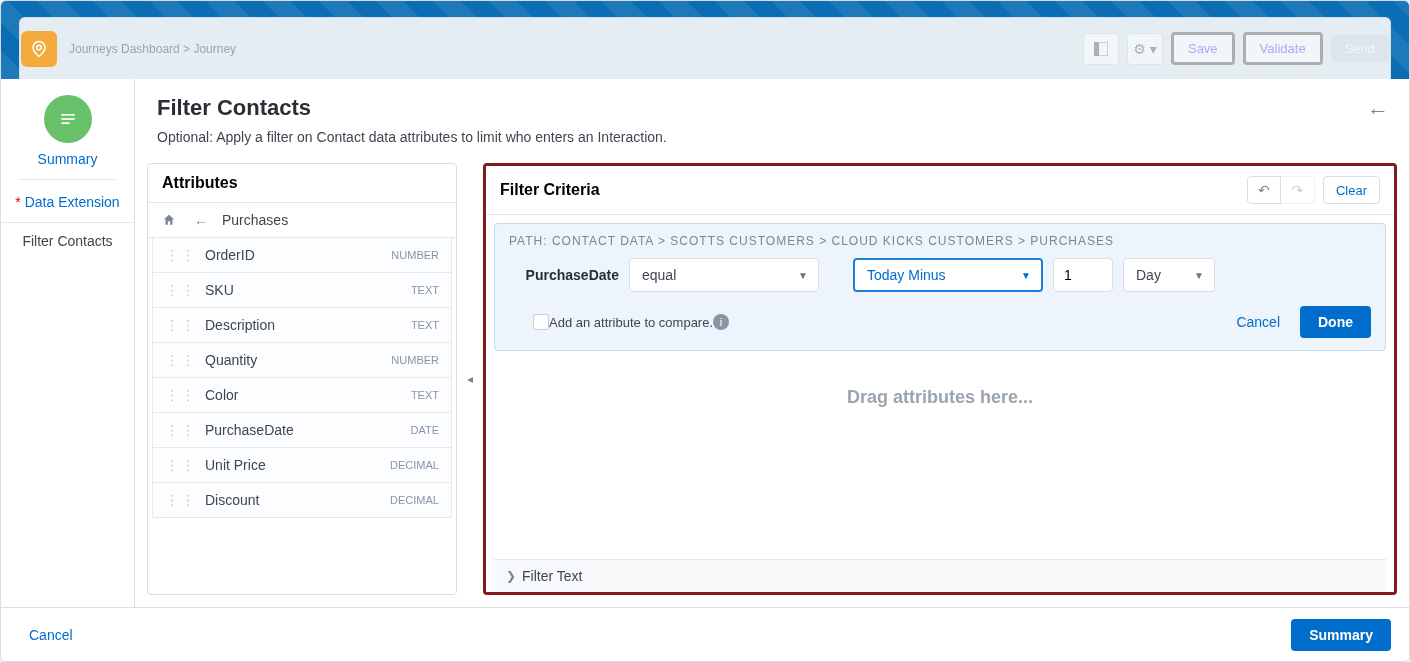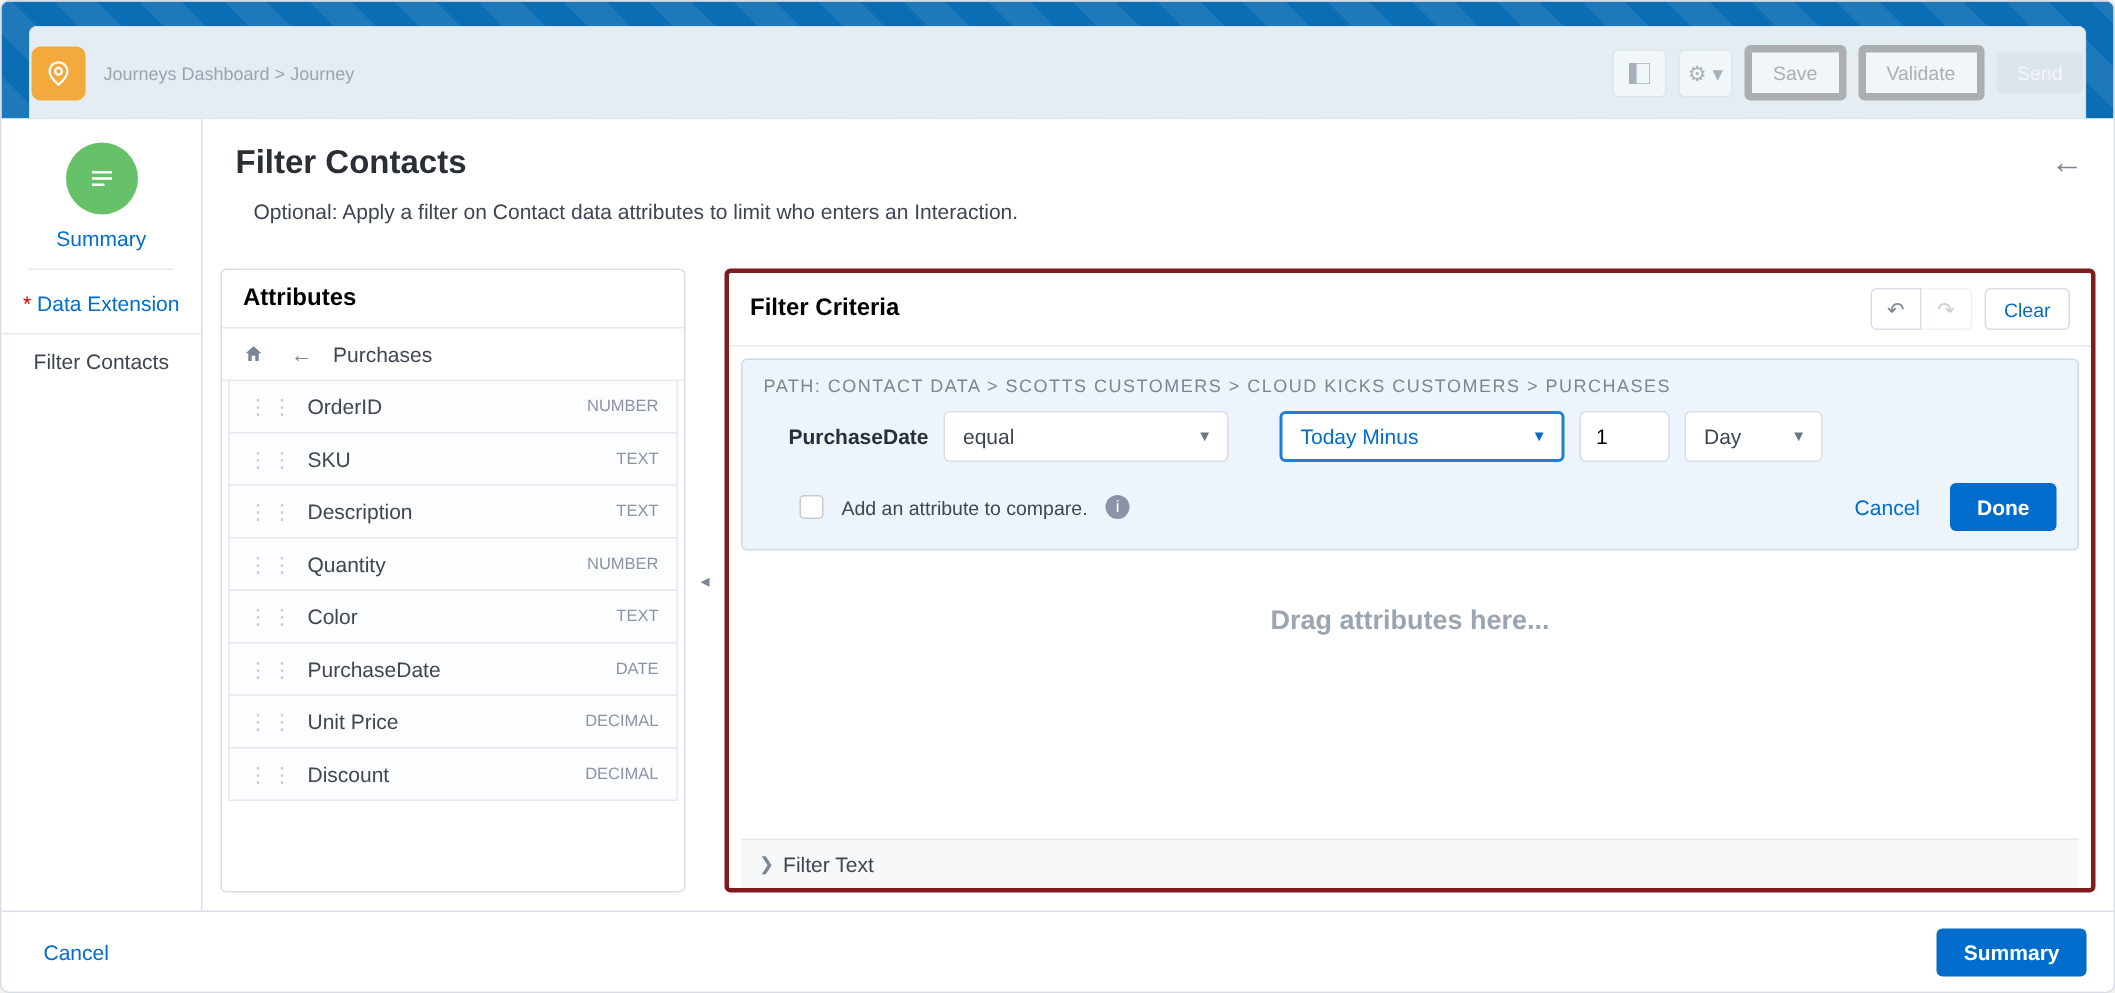--- a/index.html
+++ b/index.html
@@ -15,39 +15,39 @@
   
   .header { position:relative; height:78px; display:flex; align-items:center; padding:0 18px; z-index:1; }
   .header-inner { flex:1; background:rgba(240,243,246,0.95); height:62px; margin-top:16px; border-radius:6px 6px 0 0; display:flex; align-items:center; padding:0 1px; border:1px solid #d8dde6; border-bottom:none; }
   .logo { width:36px; height:36px; background:#f3a93c; border-radius:6px; display:flex; align-items:center; justify-content:center; color:#fff; }
   .titles { margin-left:12px; }
   .breadcrumb { font-size:12px; color:#9aa5b1; }
   .journey-title { font-size:20px; color:#8a94a6; font-weight:600; display:flex; align-items:center; }
   .edit-icon { margin-left:14px; color:#a4aeb8; font-size:14px; }
   .header-actions { margin-left:auto; display:flex; align-items:center; gap:8px; opacity:0.5; }
   .icon-btn { width:36px; height:32px; border:1px solid #d8dde6; background:#fff; border-radius:4px; display:flex; align-items:center; justify-content:center; color:#6a7685; font-size:14px; }
-  .text-btn { padding:6px 14px; border:5px solid #737373; background:#fff; border-radius:4px; color:#737373; font-size:13px; }
+  .text-btn { padding:6px 14px; border:3px solid #737373; background:#fff; border-radius:4px; color:#8b5cf6; font-size:13px; }
   .send-btn { background:#d8dde6; color:#fff; border:none; }
 
   
   .body { position:absolute; top:78px; left:0; right:0; bottom:0; display:flex; background:#fff; }
 
   
   .left-nav { width:134px; border-right:1px solid #d8dde6; padding-top:10px; text-align:center; }
   .nav-icon-circle { width:48px; height:48px; border-radius:50%; background:#66c168; margin:6px auto 8px; display:flex; align-items:center; justify-content:center; color:#fff; }
   .nav-link { font-size:14px; color:#006dcc; margin:0 10px 12px; display:block; }
   .nav-divider { height:1px; background:#e5e9ee; margin:6px 18px 14px; }
   .nav-link.required::before { content:"* "; color:#cc0000; }
   .nav-filter { font-size:14px; color:#3e4651; padding:10px 6px; border-top:1px solid #e5e9ee; }
 
   
   .main { flex:1; display:flex; flex-direction:column; }
   .main-header { padding:16px 22px 8px; position:relative;}
   .main-title { font-size:22px; font-weight:600; color:#2a2f36; margin:0 0 8px; }
-  .main-sub { font-size:14px; color:#3e4651; margin:12px; }
+  .main-sub { font-size:14px; color:#3e4651; margin:0; }
   .back-arrow { position:absolute; top:16px; right:20px; font-size:22px; color:#7a8694; }
 
   .panels { flex:1; display:flex; padding:10px 12px 12px 12px; gap:8px; min-height:0;}
 
   
   .attr-panel { width:310px; border:1px solid #d8dde6; border-radius:4px; display:flex; flex-direction:column; }
   .panel-head { font-size:16px; font-weight:600; padding:10px 14px; border-bottom:1px solid #e5e9ee; }
   .search-wrap { padding:6px 8px; border-bottom:1px solid #e5e9ee; position:relative;}
   .search-input { width:100%; height:32px; border:1px solid #d8dde6; border-radius:4px; padding:0 30px 0 10px; font-size:14px; color:#3e4651;}
   .search-icon { position:absolute; right:18px; top:14px; color:#7a8694; }
@@ -78,21 +78,21 @@
   .path { font-size:12px; letter-spacing:1px; color:#7a8694; margin-bottom:10px;}
   .rule-row { display:flex; align-items:center; gap:10px;}
   .rule-label { font-weight:600; font-size:14px; color:#2a2f36; width:110px; text-align:right;}
   .sel { height:34px; border:1px solid #d8dde6; background:#fff; border-radius:4px; padding:0 28px 0 12px; font-size:14px; color:#3e4651; position:relative; display:flex; align-items:center;}
   .sel .caret{ position:absolute; right:10px; font-size:10px; color:#6a7685;}
   .sel.wide{ flex:0 0 190px;}
   .sel.active{ border:2px solid #1e7fd6; color:#006dcc; flex:0 0 190px;margin-left:24px; }
   .num-input { width:60px; height:34px; border:1px solid #d8dde6; border-radius:4px; padding:0 10px; font-size:14px;}
   .sel.small{ flex:0 0 92px;}
   .rule-sub { display:flex; align-items:center; gap:10px; margin-top:14px; justify-content:flex-end;}
-  .rule-sub-left{ margin-right:auto; display:flex; align-items:center; gap:12px; margin-left:24px; font-size:13px; color:#3e4651;}
+  .rule-sub-left{ margin-right:auto; display:flex; align-items:center; gap:0; margin-left:24px; font-size:13px; color:#3e4651;}
   .chk { width:16px; height:16px; border:1px solid #c6ccd4; border-radius:3px; background:#fff;}
   .info { width:16px; height:16px; border-radius:50%; background:#8a94a6; color:#fff; font-size:11px; display:flex; align-items:center; justify-content:center;}
   .link { color:#006dcc; font-size:14px; background:none; border:none; padding:6px 10px;}
   .primary { background:#006dcc; color:#fff; border:none; border-radius:4px; padding:8px 18px; font-size:14px; font-weight:600;}
 
   .dropzone { text-align:center; color:#9aa5b1; font-size:18px; font-weight:600; padding:36px 0; flex:1;}
   .filter-text-bar { border-top:1px solid #e5e9ee; padding:8px 12px; font-size:14px; color:#3e4651; display:flex; align-items:center; gap:6px; background:#f6f8fa;}
   .filter-text-bar .chev { font-size:12px; color:#7a8694;}
 
   

